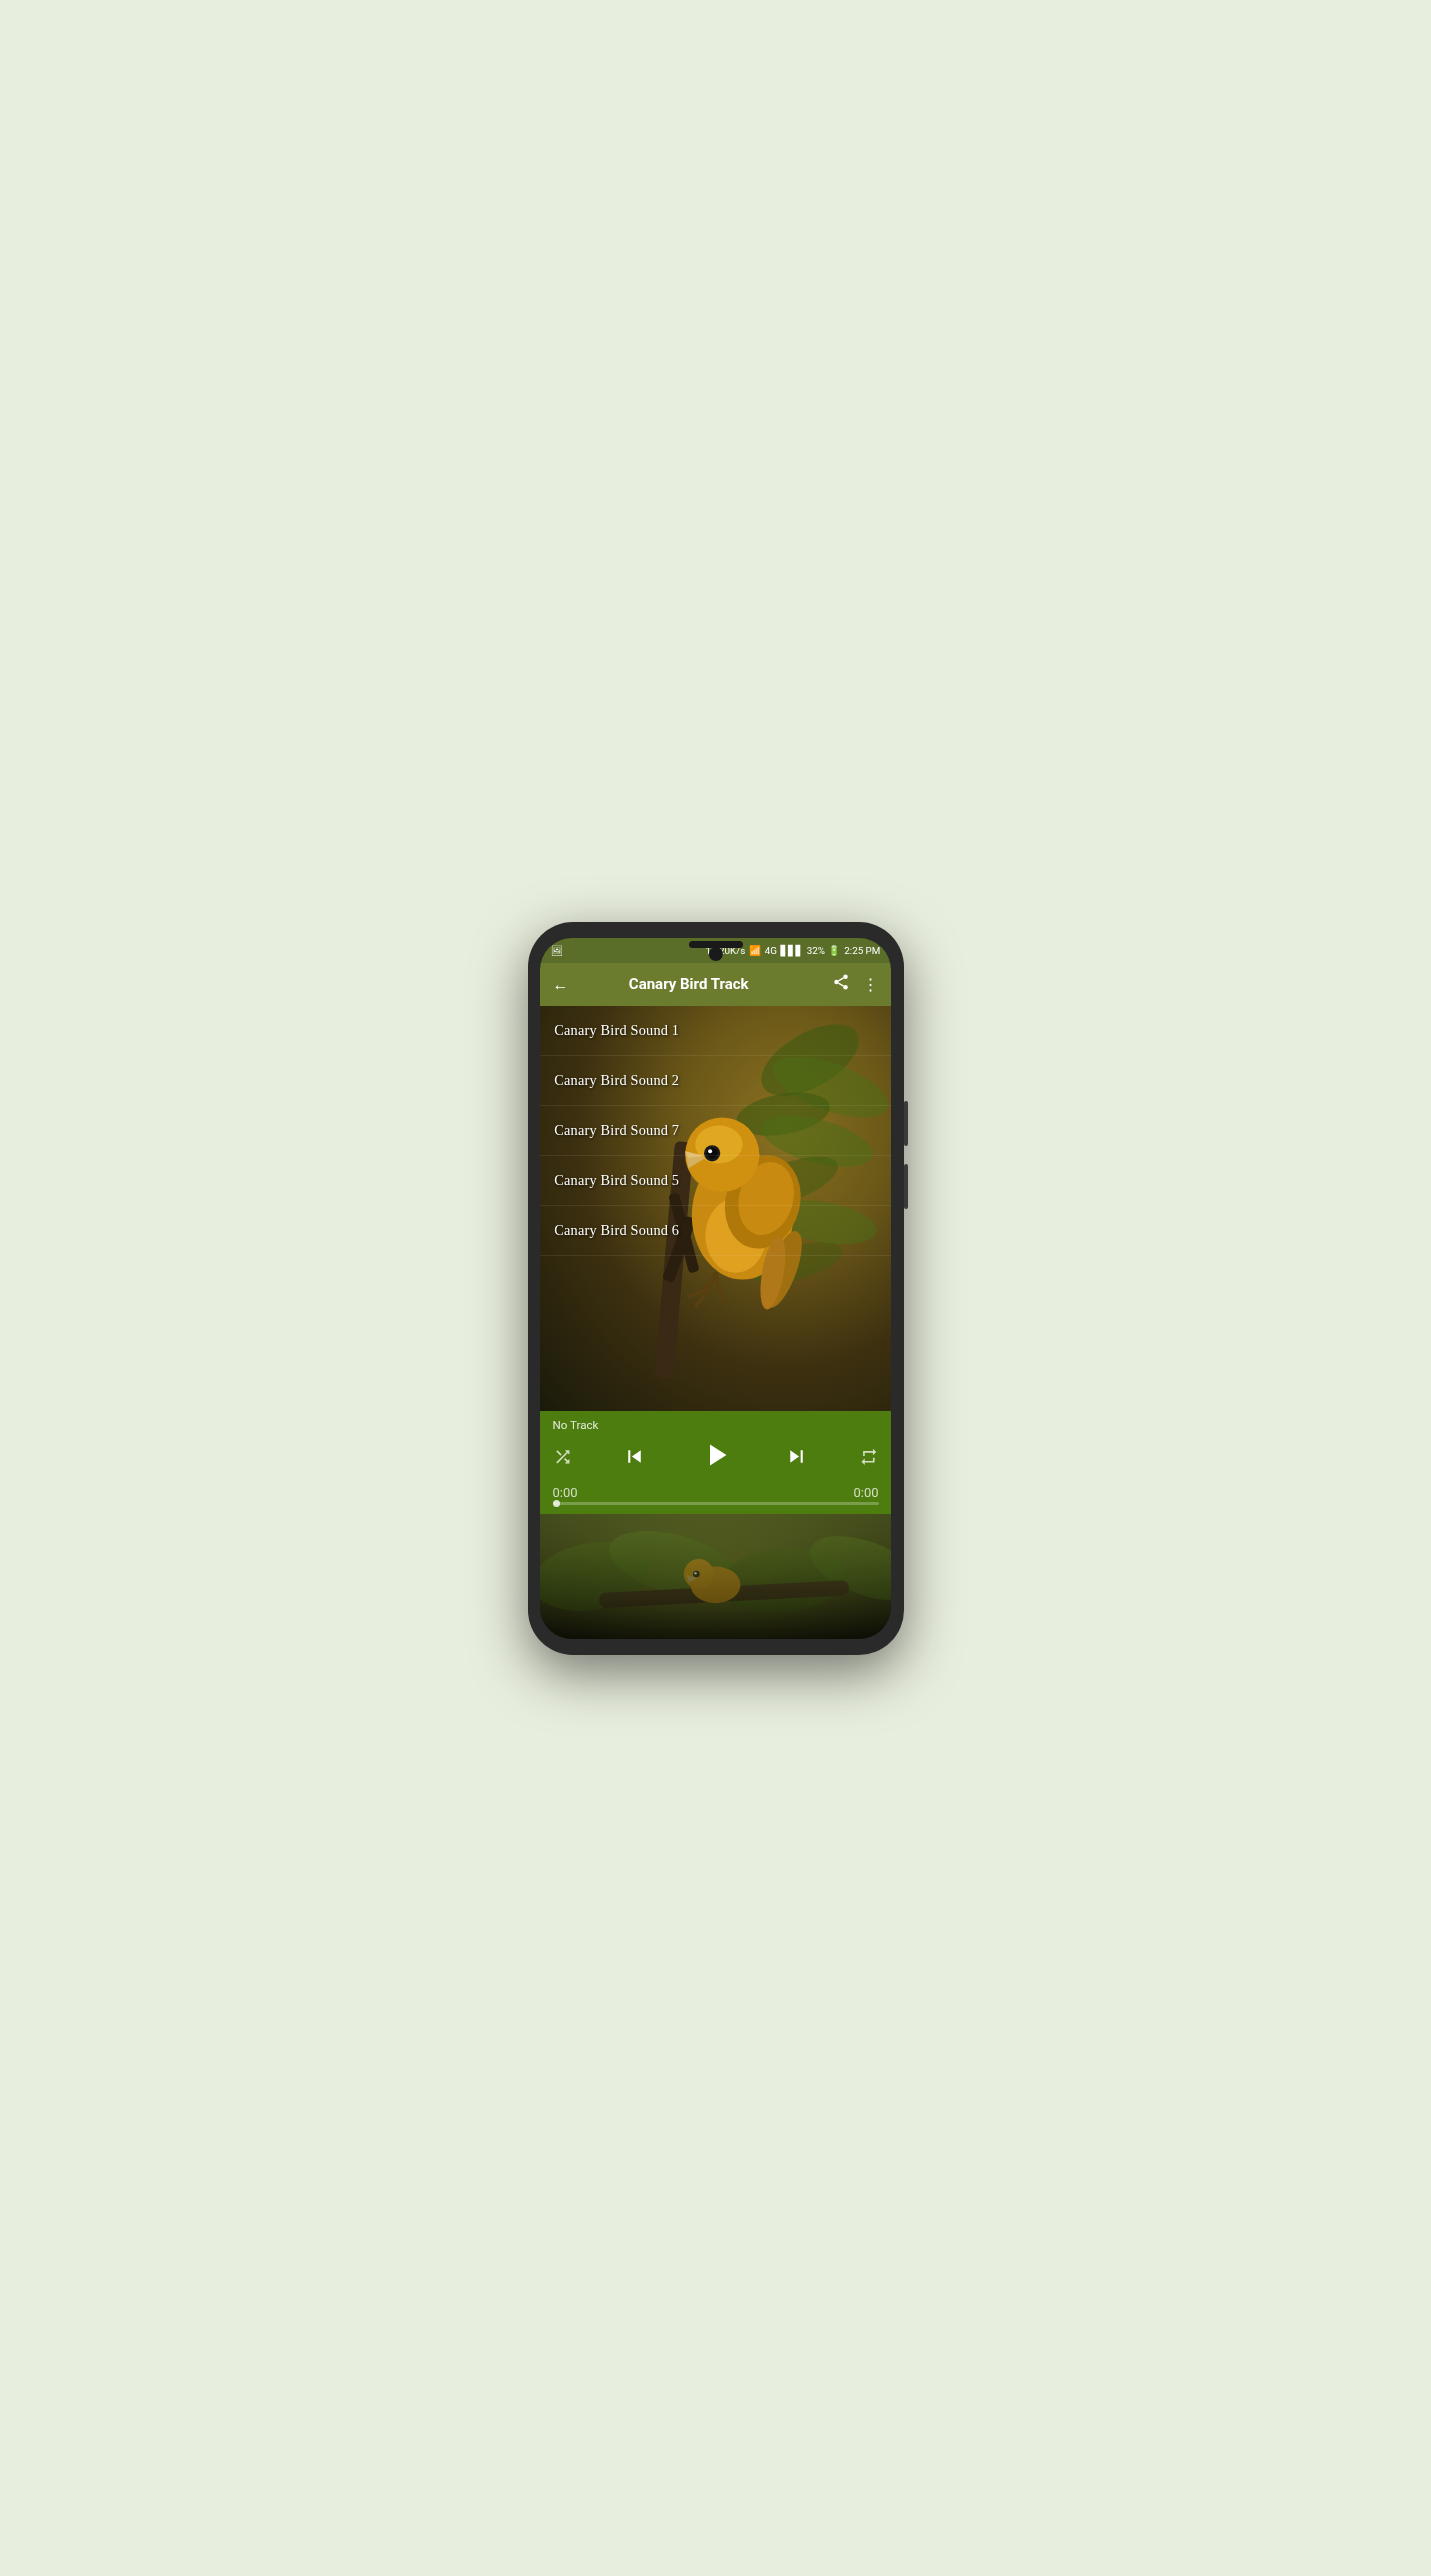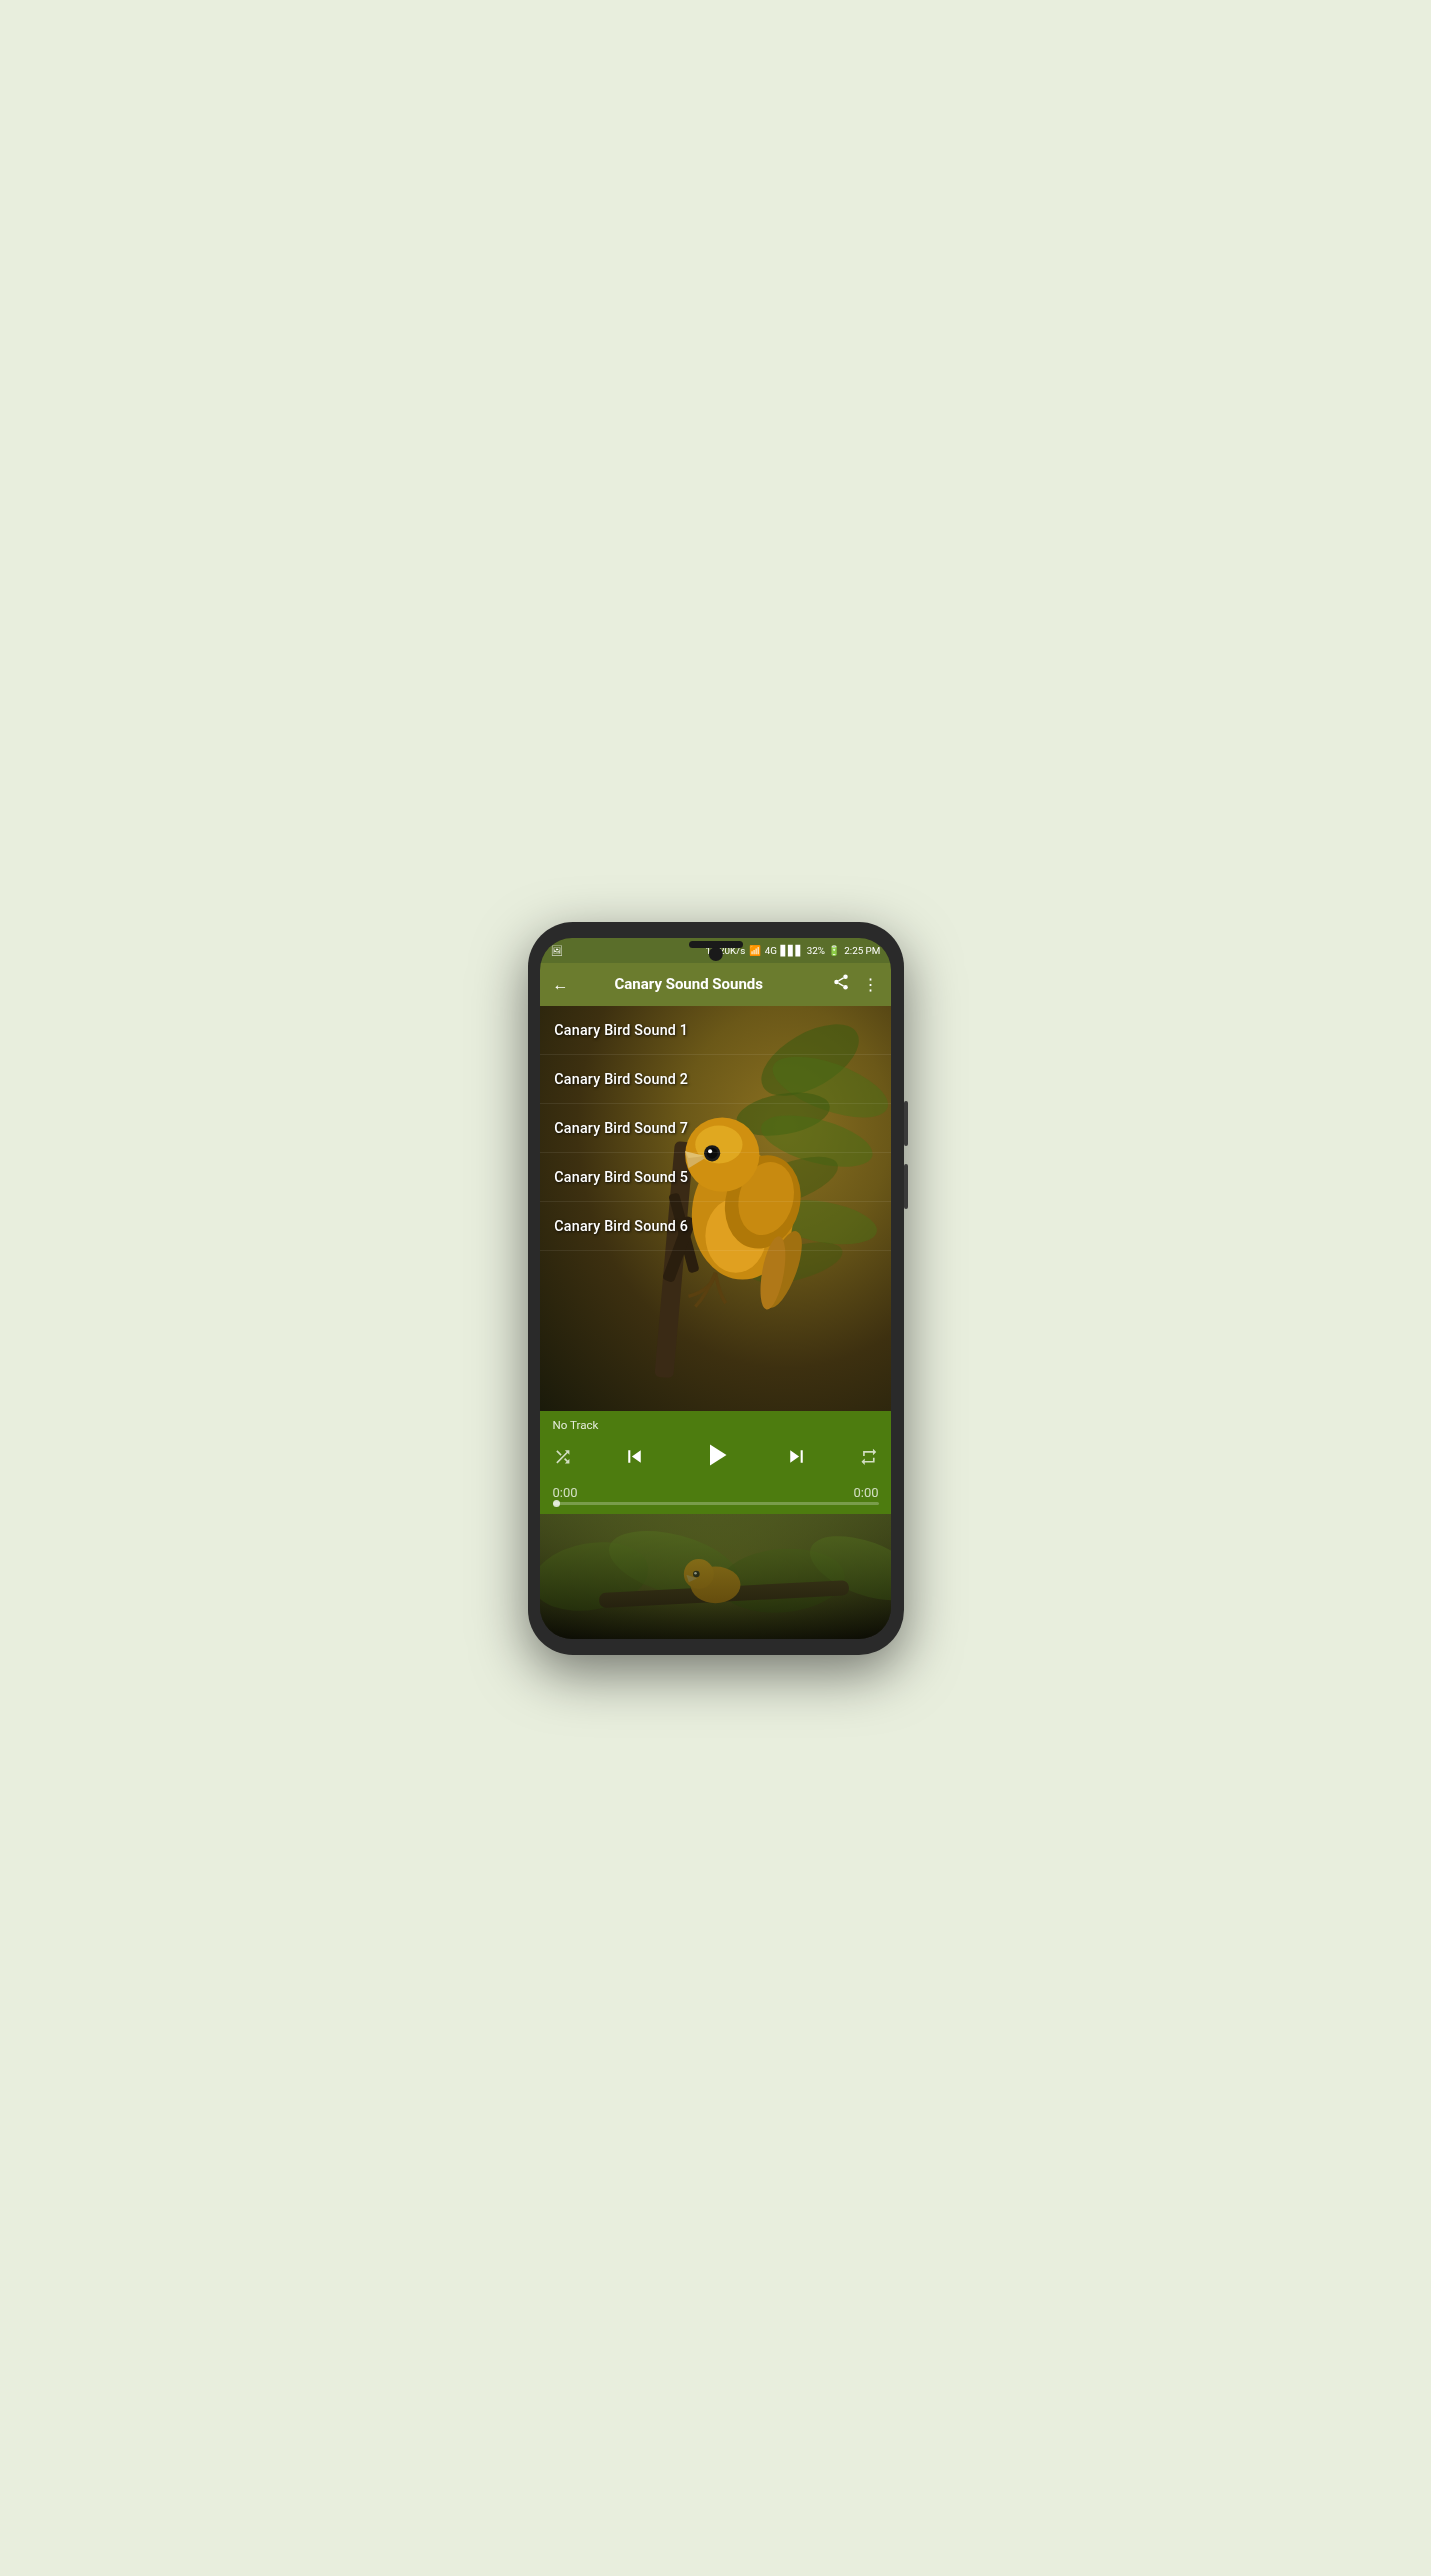--- a/index.html
+++ b/index.html
@@ -141,20 +141,21 @@
       flex-direction: column;
       overflow: hidden;
       position: relative;
     }
 
     
     .bird-list-area {
       position: relative;
       flex: 1;
       overflow: hidden;
+      font-family: Liberation Serif, serif;
     }
 
     .bird-bg {
       position: absolute;
       inset: 0;
       background: 
         radial-gradient(ellipse at 70% 30%, #8a7020 0%, #6b5818 30%, #3d3010 60%, #1a1a0a 100%);
       z-index: 0;
     }
 
@@ -279,21 +280,21 @@
         <span>4G</span>
         <span>▋▋▋</span>
         <span>32%</span>
         <span>🔋</span>
         <span>2:25 PM</span>
       </div>
     </div>
 
     <div class="toolbar">
       <span class="toolbar-icon">←</span>
-      <span class="toolbar-title">Canary Sound Sounds</span>
+      <span class="toolbar-title">Canary Bird Track</span>
       <div class="toolbar-actions">
         <span class="toolbar-icon">
           
           <svg width="18" height="18" viewBox="0 0 24 24" fill="white" xmlns="http://www.w3.org/2000/svg">
             <circle cx="18" cy="5" r="3" fill="white"></circle>
             <circle cx="6" cy="12" r="3" fill="white"></circle>
             <circle cx="18" cy="19" r="3" fill="white"></circle>
             <line x1="8.59" y1="13.51" x2="15.42" y2="17.49" stroke="white" stroke-width="2"></line>
             <line x1="15.41" y1="6.51" x2="8.59" y2="10.49" stroke="white" stroke-width="2"></line>
           </svg>

